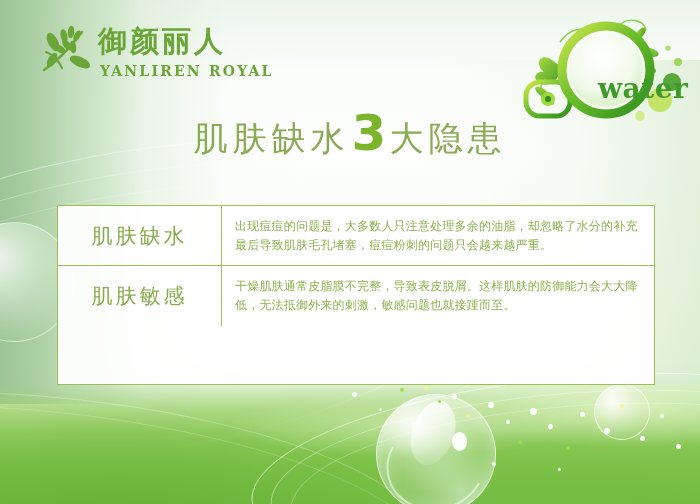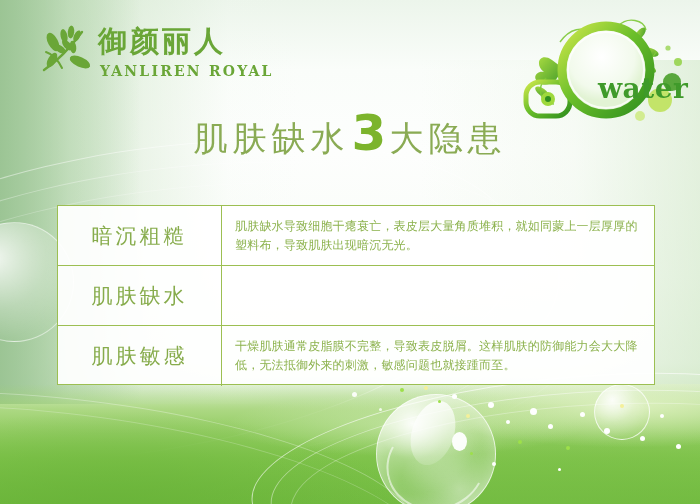--- a/index.html
+++ b/index.html
@@ -307,25 +307,22 @@
     </svg>
     <div class="water-text">water</div>
   </div>
 
   <div class="title">
     <span class="t-cn">肌肤缺水</span><span class="t-num">3</span><span class="t-cn">大隐患</span>
   </div>
 
   <div class="table">
     <div class="row">
-      <div class="cell-title">暗沉粗糙</div>
-      <div class="cell-desc">肌肤缺水导致细胞干瘪衰亡，表皮层大量角质堆积，就如同蒙上一层厚厚的塑料布，导致肌肤出现暗沉无光。</div>
-    </div>
-    <div class="row">
       <div class="cell-title">肌肤缺水</div>
+      <div class="cell-desc">出现痘痘的问题是，大多数人只注意处理多余的油脂，却忽略了水分的补充最后导致肌肤毛孔堵塞，痘痘粉刺的问题只会越来越严重。</div>
     </div>
     <div class="row">
       <div class="cell-title">肌肤敏感</div>
       <div class="cell-desc">干燥肌肤通常皮脂膜不完整，导致表皮脱屑。这样肌肤的防御能力会大大降低，无法抵御外来的刺激，敏感问题也就接踵而至。</div>
     </div>
   </div>
 
 </div>
 
 </body></html>

